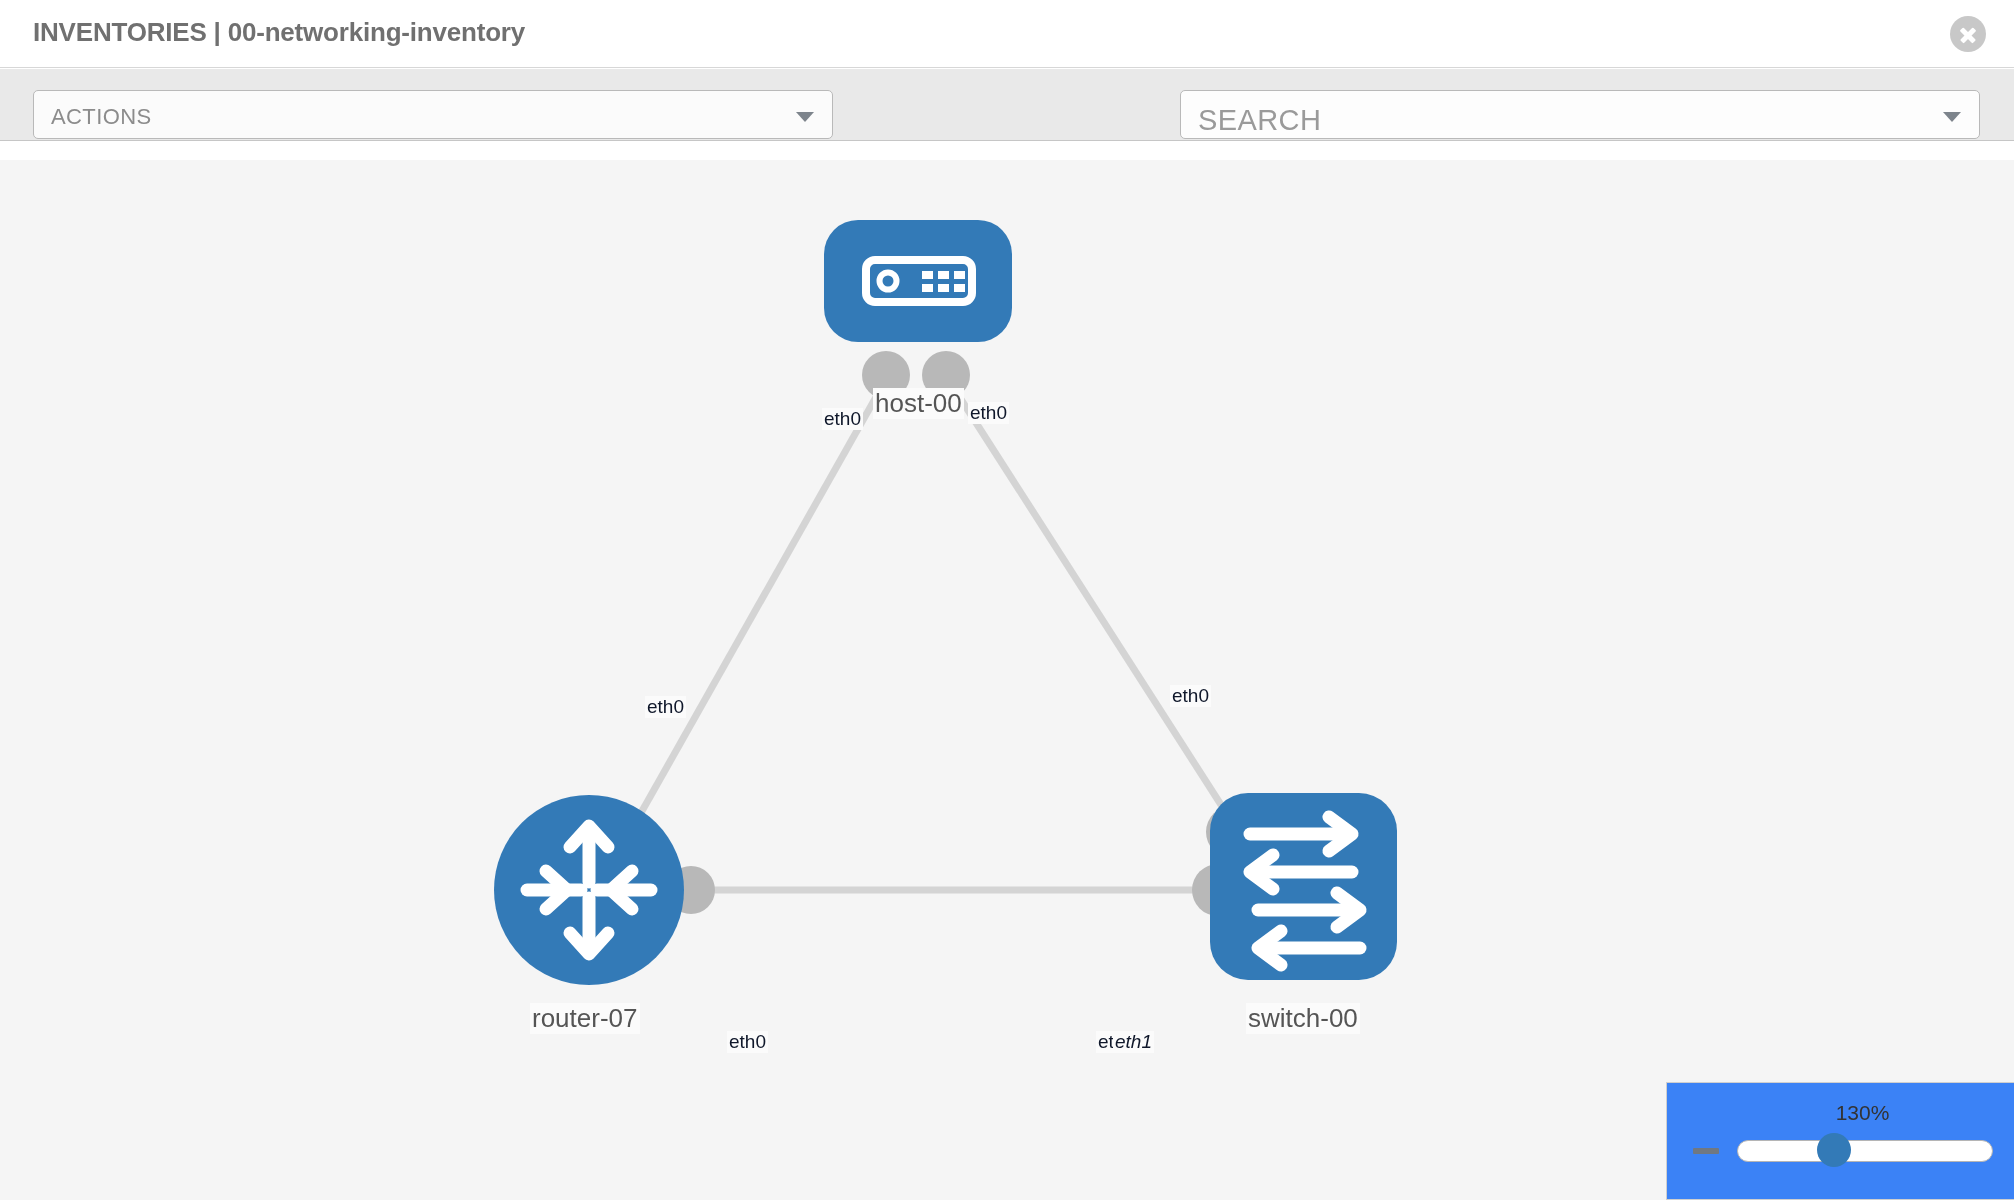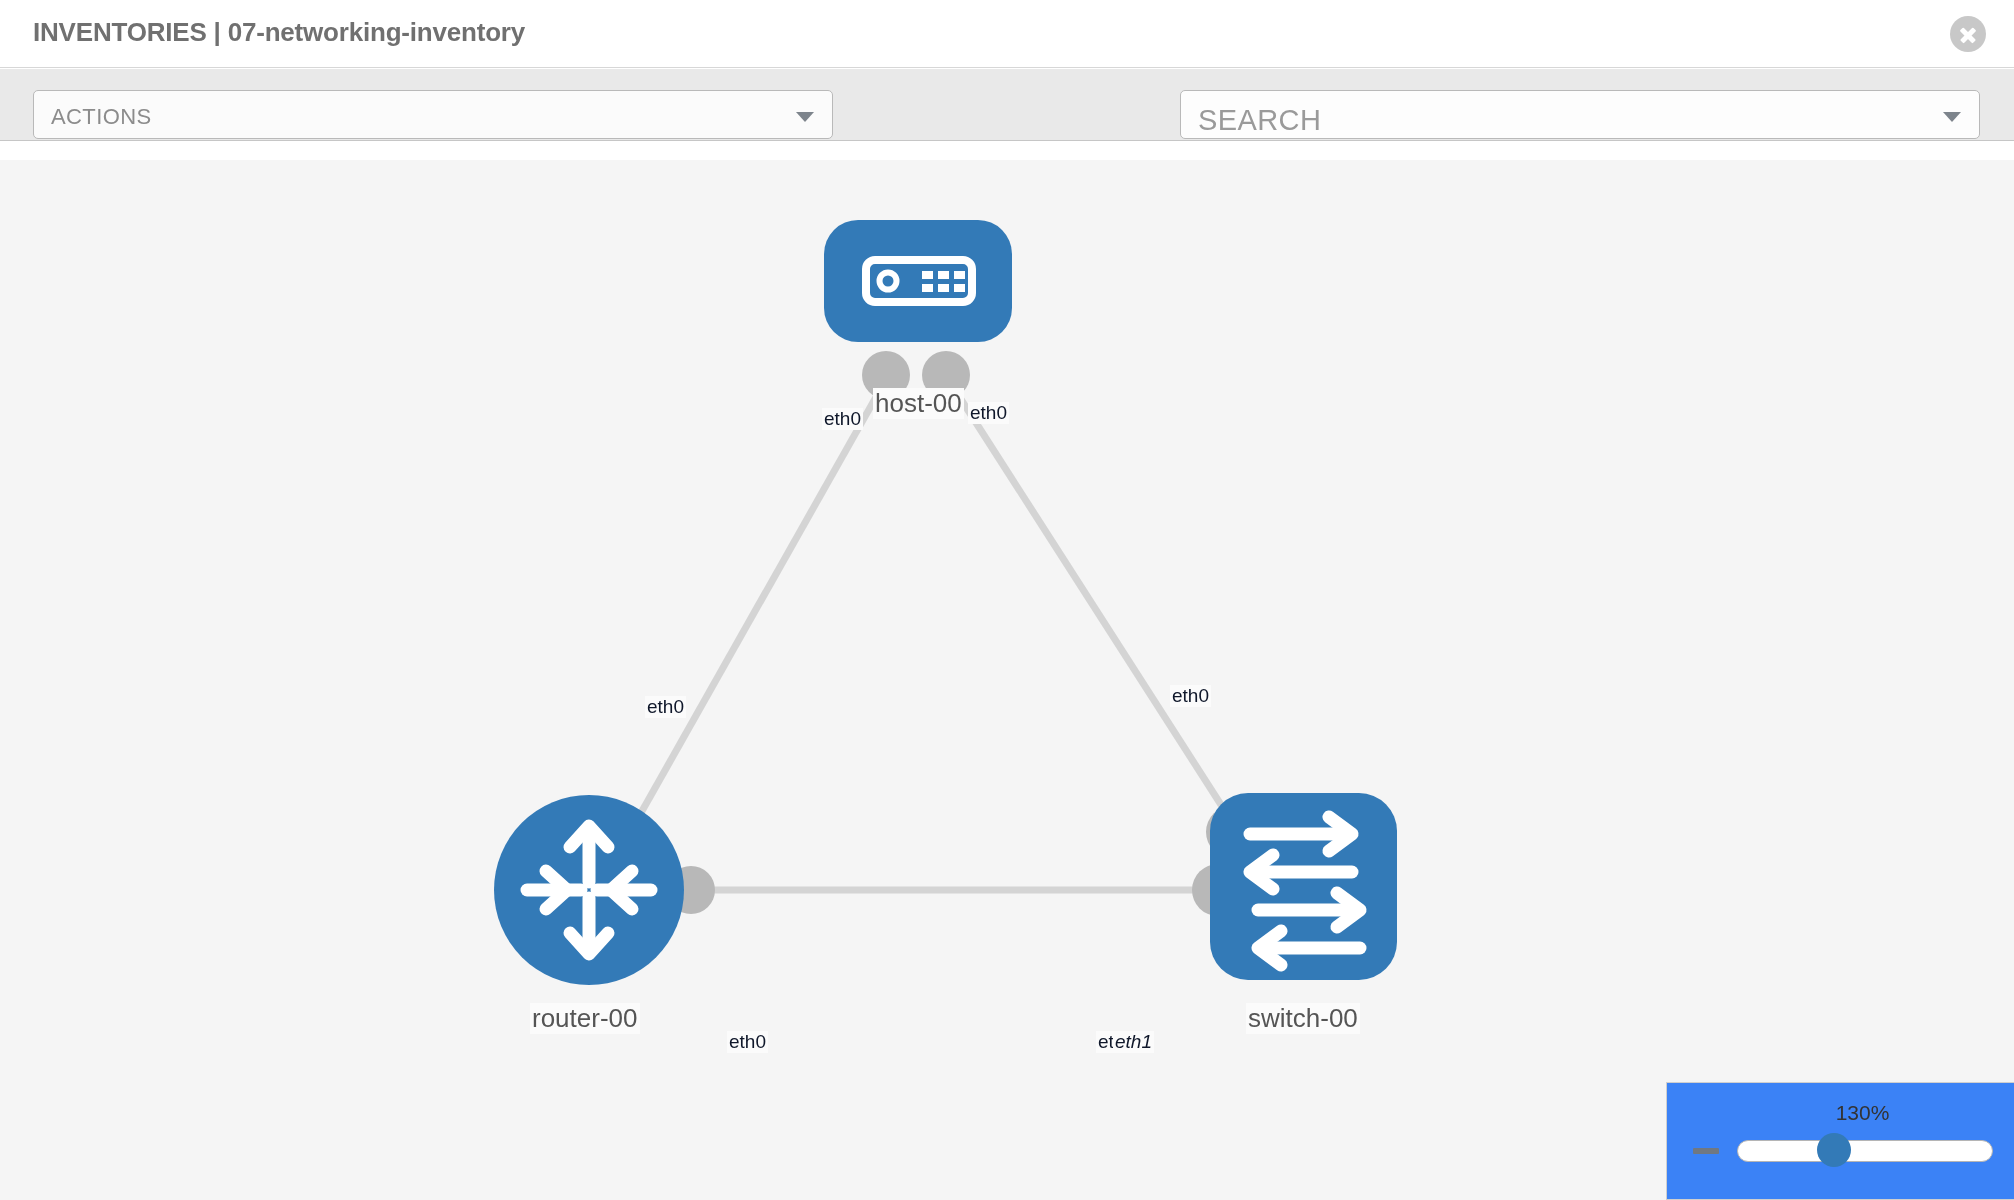--- a/index.html
+++ b/index.html
@@ -160,21 +160,21 @@
     background: #337ab7;
     cursor: pointer;
   }
 </style>
 </head>
 <body>
 
 <div id="app">
 
   <div class="header">
-    <div class="header-title">INVENTORIES | 07-networking-inventory</div>
+    <div class="header-title">INVENTORIES | 00-networking-inventory</div>
     <div class="close-btn"></div>
   </div>
 
   <div class="toolbar">
 
     <div class="actions-select">
       <span class="actions-label">ACTIONS</span>
       <span class="caret"></span>
     </div>
 
@@ -254,21 +254,21 @@
           <path d="M1273 695 L1250 712 L1273 729"></path>
           <path d="M1258 750 L1356 750"></path>
           <path d="M1337 733 L1360 750 L1337 767"></path>
           <path d="M1360 788 L1262 788"></path>
           <path d="M1281 771 L1258 788 L1281 805"></path>
         </g>
       </g>
     </svg>
 
     <div class="nlabel" style="left:873px; top:228px;">host-00</div>
-    <div class="nlabel" style="left:530px; top:843px;">router-00</div>
+    <div class="nlabel" style="left:530px; top:843px;">router-07</div>
     <div class="nlabel" style="left:1246px; top:843px;">switch-00</div>
 
     <div class="elabel" style="left:822px; top:248px;">eth0</div>
     <div class="elabel" style="left:968px; top:242px;">eth0</div>
     <div class="elabel" style="left:645px; top:536px;">eth0</div>
     <div class="elabel" style="left:1170px; top:525px;">eth0</div>
     <div class="elabel" style="left:727px; top:871px;">eth0</div>
     <div class="elabel" style="left:1096px; top:871px;">eth0</div>
     <div class="elabel" style="left:1113px; top:871px;font-style:italic;">eth1</div>
   </div>

